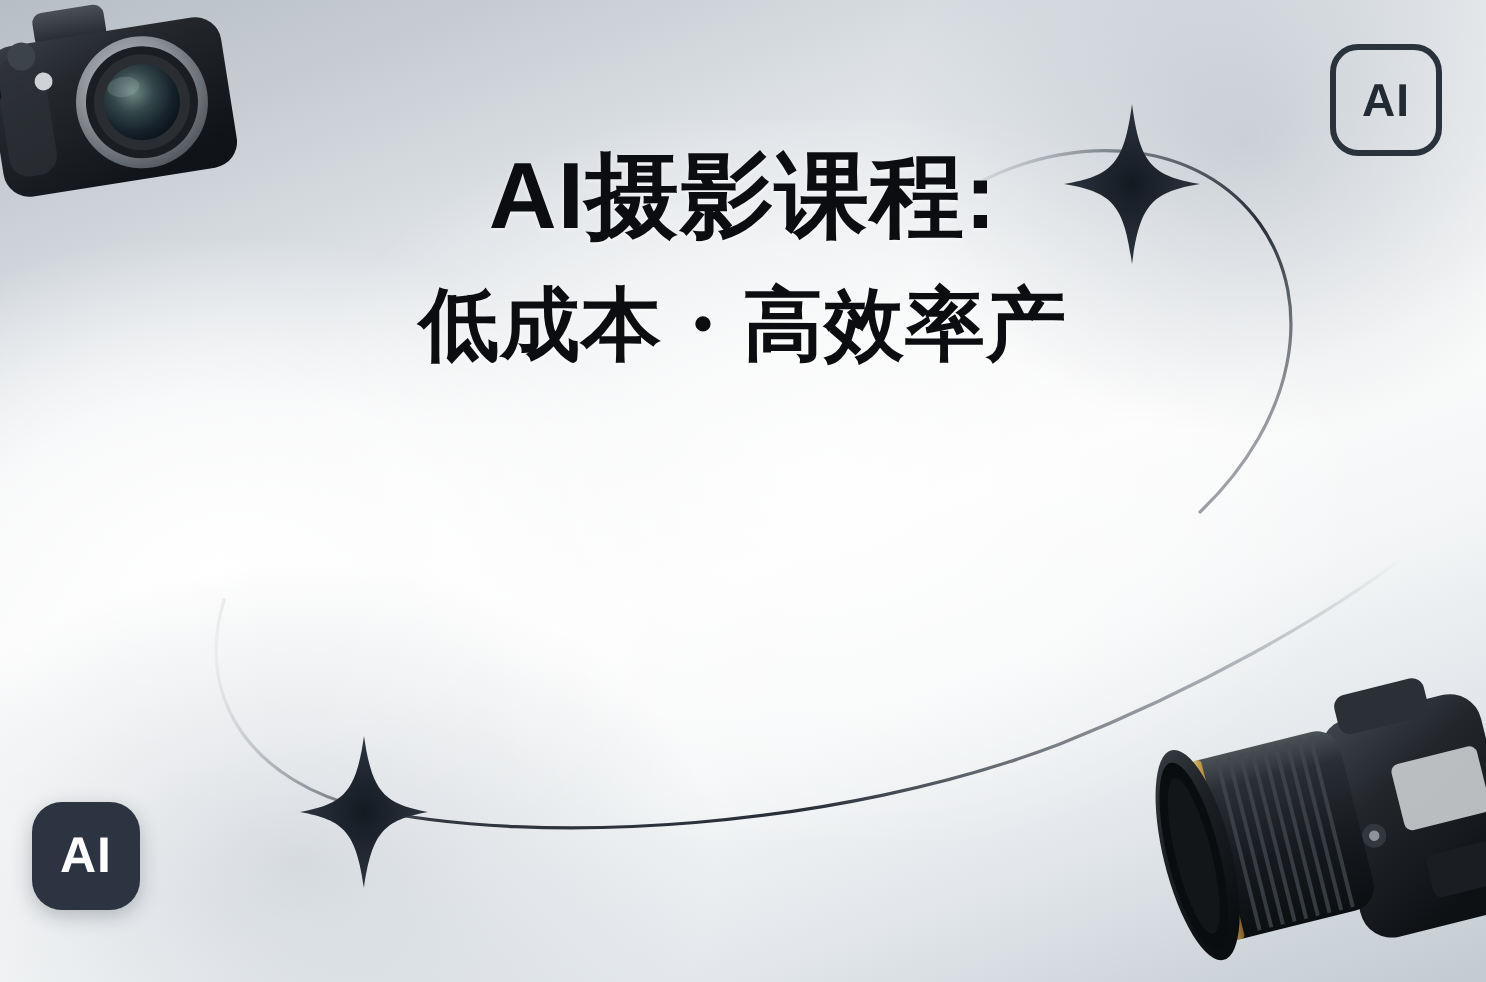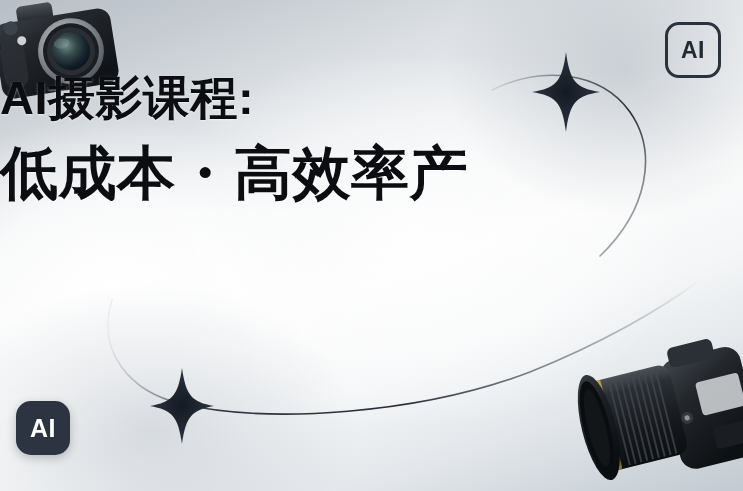--- a/index.html
+++ b/index.html
@@ -74,33 +74,34 @@
     inset: 0;
     pointer-events: none;
   }
 
   
   .title-block {
     position: absolute;
     left: 0;
     right: 0;
     top: 72px;
+    text-align: center;
     color: #0b0d10;
     z-index: 5;
   }
   .title-line-1 {
     font-size: 47px;
     font-weight: 700;
     line-height: 1.12;
     letter-spacing: 0.5px;
     text-shadow: 0 1px 2px rgba(255,255,255,0.55);
   }
   .title-line-2,
   .title-line-3 {
-    font-size: 58px;
+    font-size: 40px;
     font-weight: 700;
     line-height: 1.28;
     letter-spacing: 0.5px;
     text-shadow: 0 1px 2px rgba(255,255,255,0.55);
     font-family: Liberation Serif, serif;
   }
   .title-line-2 { margin-top: 12px; }
 
   
   .badge-ai-outline {

